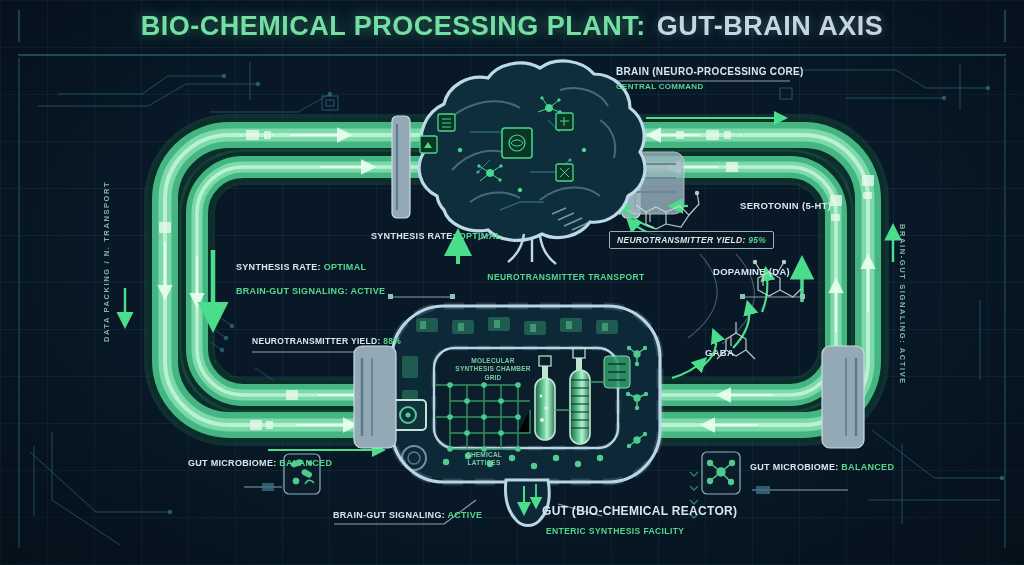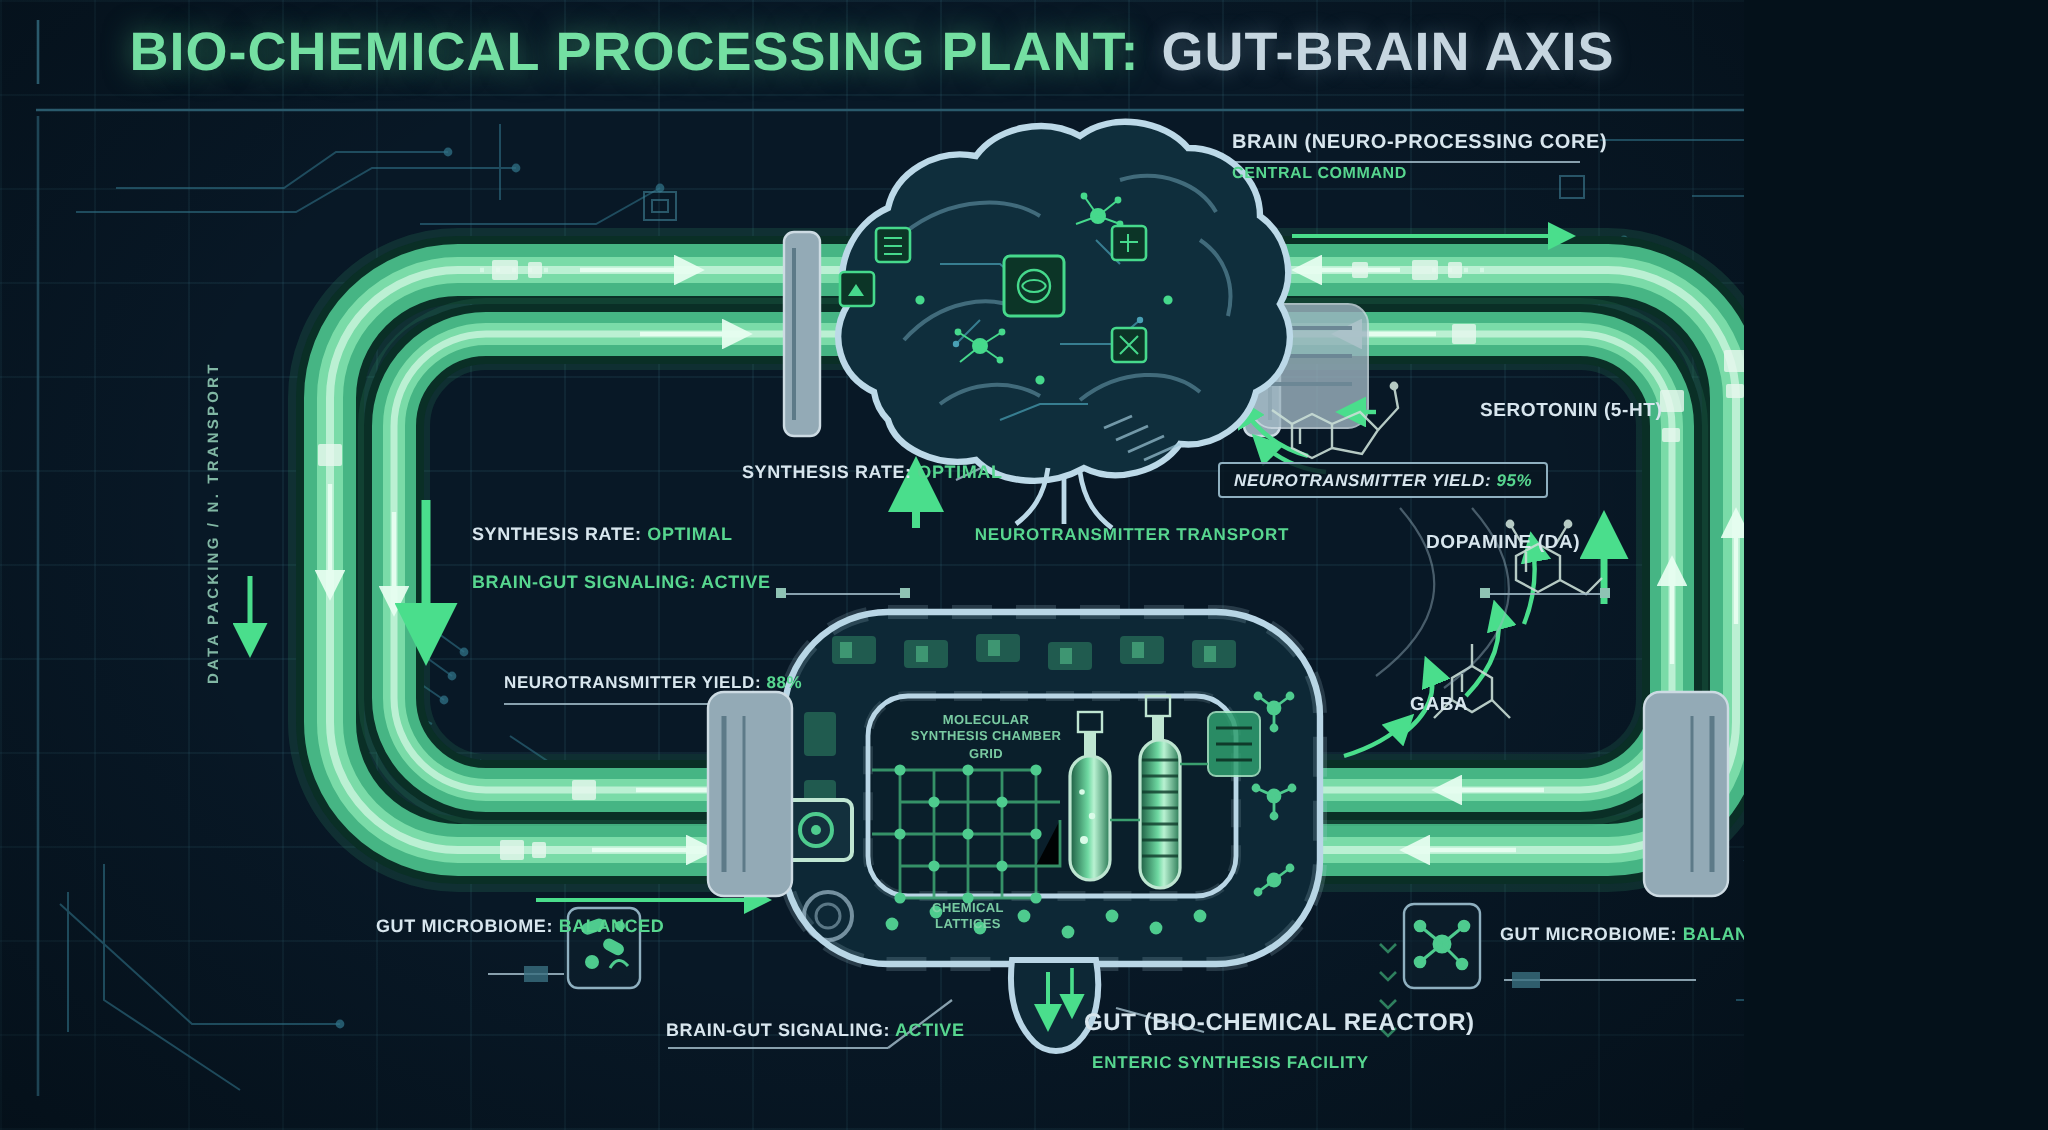--- a/index.html
+++ b/index.html
@@ -1,17 +1,17 @@
 <!DOCTYPE html>
 <html><head>
 <meta charset="utf-8">
 <style>
   html,body{margin:0;padding:0;background:#04111a;}
   .stage{
-    position:relative;width:872px;height:565px;overflow:hidden;
+    position:relative;width:1024px;height:565px;overflow:hidden;
     font-family:"Liberation Sans",sans-serif;
     background-color:#081826;
     background-image:
       linear-gradient(rgba(80,150,170,.10) 1px, transparent 1px),
       linear-gradient(90deg, rgba(80,150,170,.10) 1px, transparent 1px);
     background-size:47px 47px;
   }
   .stage::after{
     content:"";position:absolute;inset:0;pointer-events:none;
     background:radial-gradient(ellipse at 50% 45%, rgba(0,0,0,0) 55%, rgba(2,10,16,.55) 100%);
@@ -500,21 +500,21 @@
     <span>NEUROTRANSMITTER YIELD:</span>
     <span class="val">95%</span>
   </div>
 
   <div class="lbl" style="left:371px;top:231px;">
     <span>SYNTHESIS RATE:</span>
     <span class="val">OPTIMAL</span>
   </div>
 
   <div style="position:absolute;left:380px;top:260px;width:372px;text-align:center;">
-    <div class="sub" style="font-size:8.5px;margin-top:2px;letter-spacing:.4px;">NEUROTRANSMITTER TRANSPORT</div>
+    <div class="sub" style="font-size:8.5px;margin-top:12px;letter-spacing:.4px;">NEUROTRANSMITTER TRANSPORT</div>
   </div>
 
   <div class="lbl" style="left:236px;top:262px;">
     <span>SYNTHESIS RATE:</span>
     <span class="val">OPTIMAL</span>
   </div>
   <div class="lbl allgreen" style="left:236px;top:286px;">
     <span>BRAIN-GUT SIGNALING:</span>
     <span>ACTIVE</span>
   </div>

